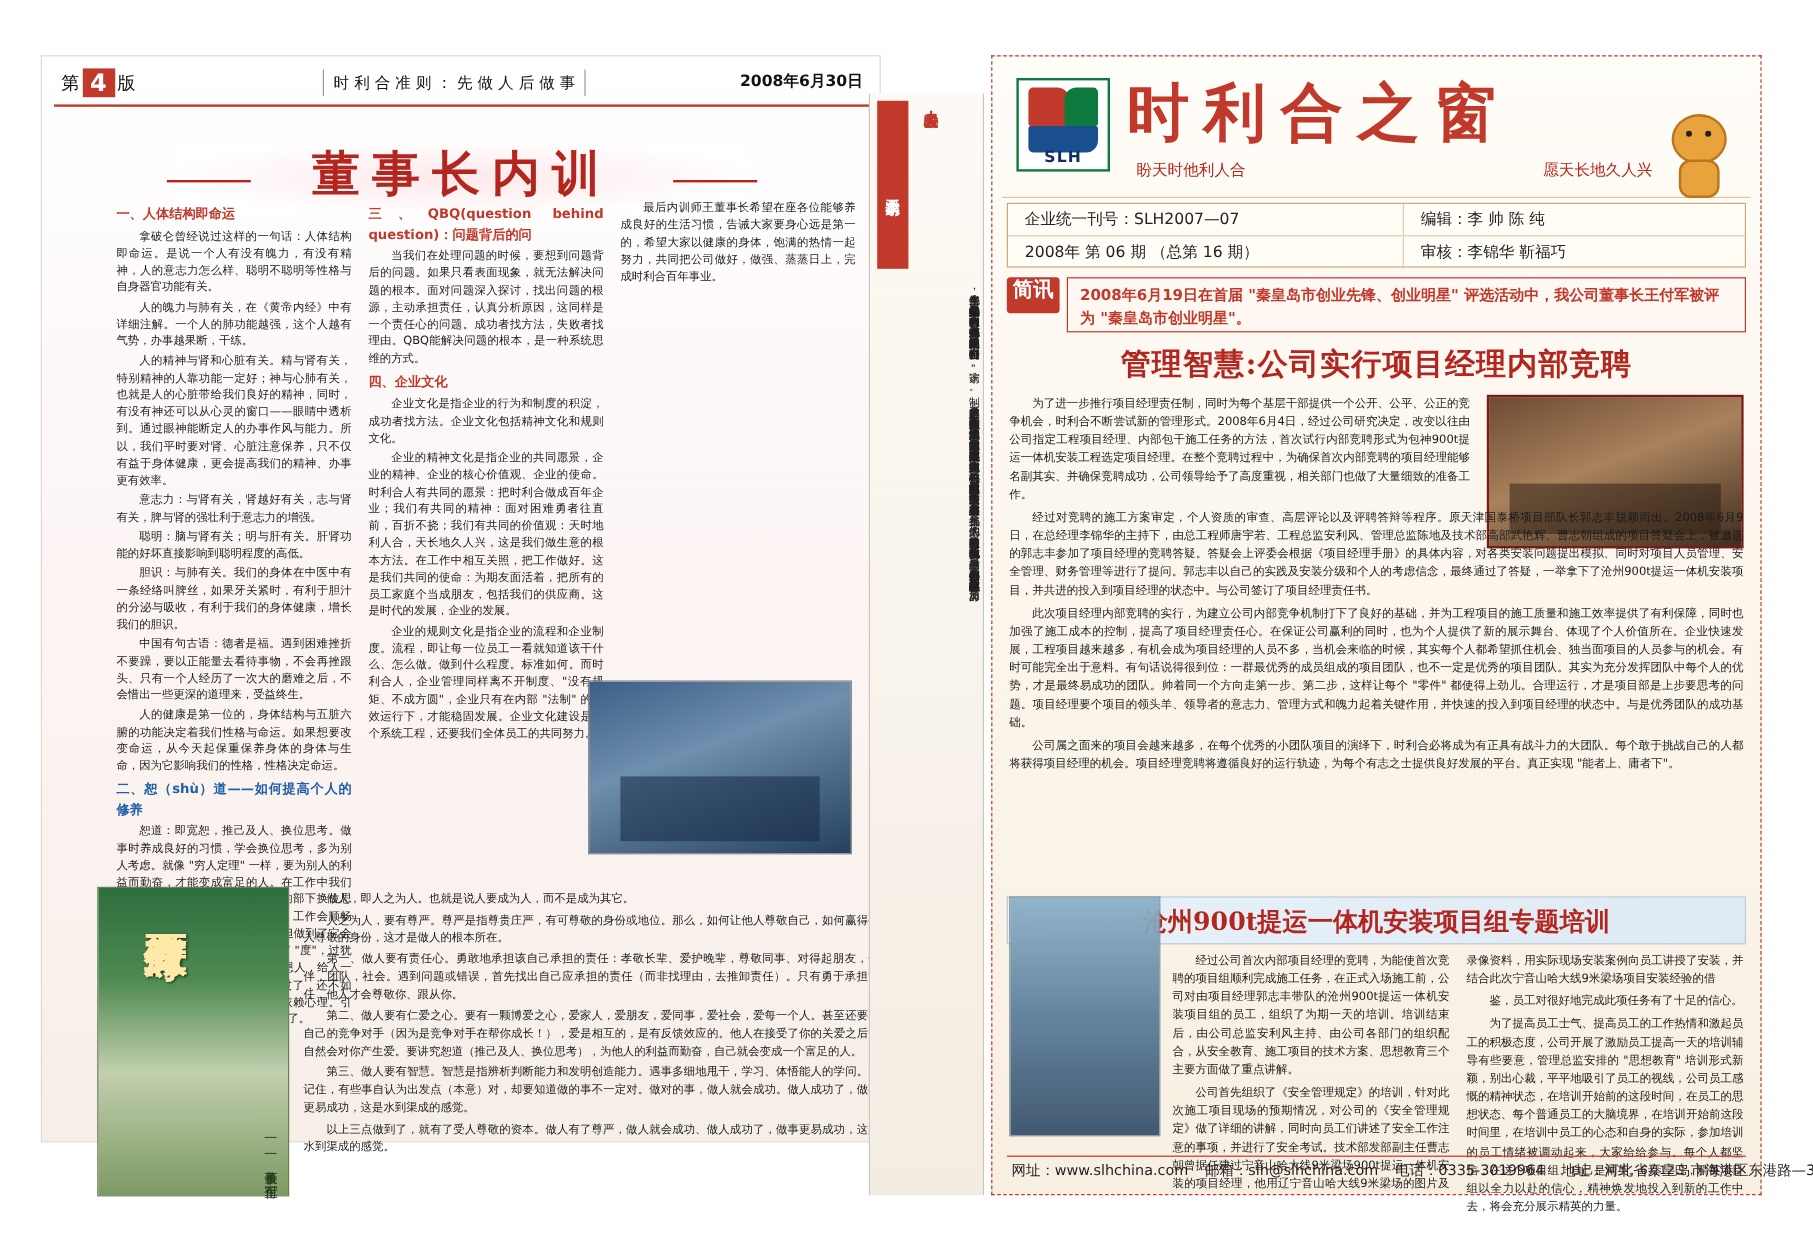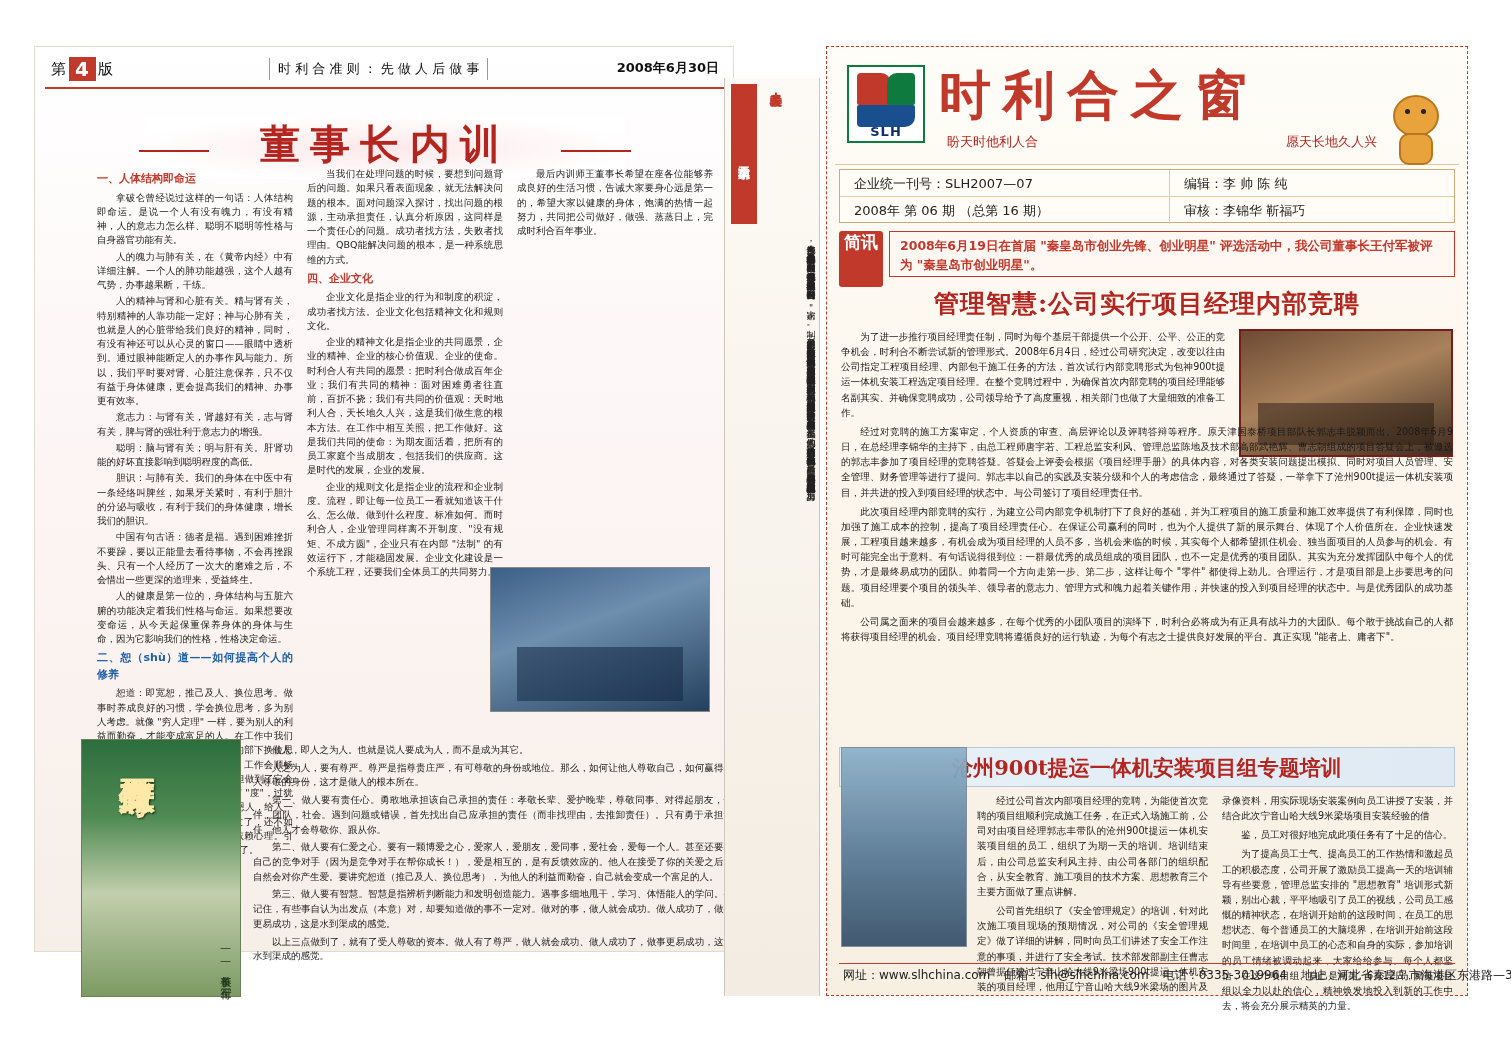--- a/index.html
+++ b/index.html
@@ -120,21 +120,21 @@
   .mascot .eye { position:absolute; width:5px; height:5px; background:#222; border-radius:50%; top:20px; }
 
   .mh-info { position:absolute; left:12px; top:122px; width:616px; height:54px; border:1px solid #caa97a; background:#fffdf6; }
   .mh-info .row { display:flex; height:27px; line-height:27px; font-size:13px; color:#222; }
   .mh-info .c1 { width:330px; padding-left:14px; border-right:1px solid #e0cda8; }
   .mh-info .c2 { flex:1; padding-left:14px; }
   .mh-info .r1 { border-bottom:1px solid #e0cda8; }
 
   .brief { position:absolute; left:12px; top:184px; width:616px; height:48px; }
   .brief-badge {
-    position:absolute; left:0; top:0; width:44px; height:56px;
+    position:absolute; left:0; top:0; width:44px; height:30px;
     background:#c0392b; color:#fff; font-size:17px; font-weight:bold;
     text-align:center; line-height:23px; border-radius:3px;
   }
   .brief-box {
     position:absolute; left:50px; top:0; width:566px; height:46px;
     border:1px solid #c0392b; background:#fff7f2; padding:4px 10px;
     font-size:12.5px; font-weight:bold; color:#c0392b; line-height:1.55;
   }
 
   .r-head1 {
@@ -203,20 +203,21 @@
       <p>意志力：与肾有关，肾越好有关，志与肾有关，脾与肾的强壮利于意志力的增强。</p>
       <p>聪明：脑与肾有关；明与肝有关。肝肾功能的好坏直接影响到聪明程度的高低。</p>
       <p>胆识：与肺有关。我们的身体在中医中有一条经络叫脾丝，如果牙关紧时，有利于胆汁的分泌与吸收，有利于我们的身体健康，增长我们的胆识。</p>
       <p>中国有句古语：德者是福。遇到困难挫折不要躁，要以正能量去看待事物，不会再挫跟头、只有一个人经历了一次大的磨难之后，不会惜出一些更深的道理来，受益终生。</p>
       <p>人的健康是第一位的，身体结构与五脏六腑的功能决定着我们性格与命运。如果想要改变命运，从今天起保重保养身体的身体与生命，因为它影响我们的性格，性格决定命运。</p>
       <div class="sec-h blue">二、恕（shù）道——如何提高个人的修养</div>
       <p>恕道：即宽恕，推己及人、换位思考。做事时养成良好的习惯，学会换位思考，多为别人考虑。就像 "穷人定理" 一样，要为别人的利益而勤奋，才能变成富足的人。在工作中我们要与领导换位思考、领导要与你的部下换位思考，多站在对方的角度考虑问题。工作会顺畅得多。"恕道" 虽然仅有两个字，但做到了它会提升个人的修养。但是，凡事要有 "度"，过犹不及。古语云："给人一斗米的是恩人，给人一担米的是仇人。" 什么事做得太过了，还不如不做，过多的给予会造成他人的依赖心理。引起浮躁的情绪，起不到激励的作用了。</p>
     </div>
 
     <div class="col col-b">
+      <div class="sec-h">三、QBQ(question behind question)：问题背后的问</div>
       <p>当我们在处理问题的时候，要想到问题背后的问题。如果只看表面现象，就无法解决问题的根本。面对问题深入探讨，找出问题的根源，主动承担责任，认真分析原因，这同样是一个责任心的问题。成功者找方法，失败者找理由。QBQ能解决问题的根本，是一种系统思维的方式。</p>
       <div class="sec-h">四、企业文化</div>
       <p>企业文化是指企业的行为和制度的积淀，成功者找方法。企业文化包括精神文化和规则文化。</p>
       <p>企业的精神文化是指企业的共同愿景，企业的精神、企业的核心价值观、企业的使命。时利合人有共同的愿景：把时利合做成百年企业；我们有共同的精神：面对困难勇者往直前，百折不挠；我们有共同的价值观：天时地利人合，天长地久人兴，这是我们做生意的根本方法。在工作中相互关照，把工作做好。这是我们共同的使命：为期友面活着，把所有的员工家庭个当成朋友，包括我们的供应商。这是时代的发展，企业的发展。</p>
       <p>企业的规则文化是指企业的流程和企业制度。流程，即让每一位员工一看就知道该干什么、怎么做。做到什么程度。标准如何。而时利合人，企业管理同样离不开制度、"没有规矩、不成方圆"，企业只有在内部 "法制" 的有效运行下，才能稳固发展。企业文化建设是一个系统工程，还要我们全体员工的共同努力。</p>
     </div>
 
     <div class="col col-c">
       <p>最后内训师王董事长希望在座各位能够养成良好的生活习惯，告诫大家要身心远是第一的，希望大家以健康的身体，饱满的热情一起努力，共同把公司做好，做强、蒸蒸日上，完成时利合百年事业。</p>
     </div>

